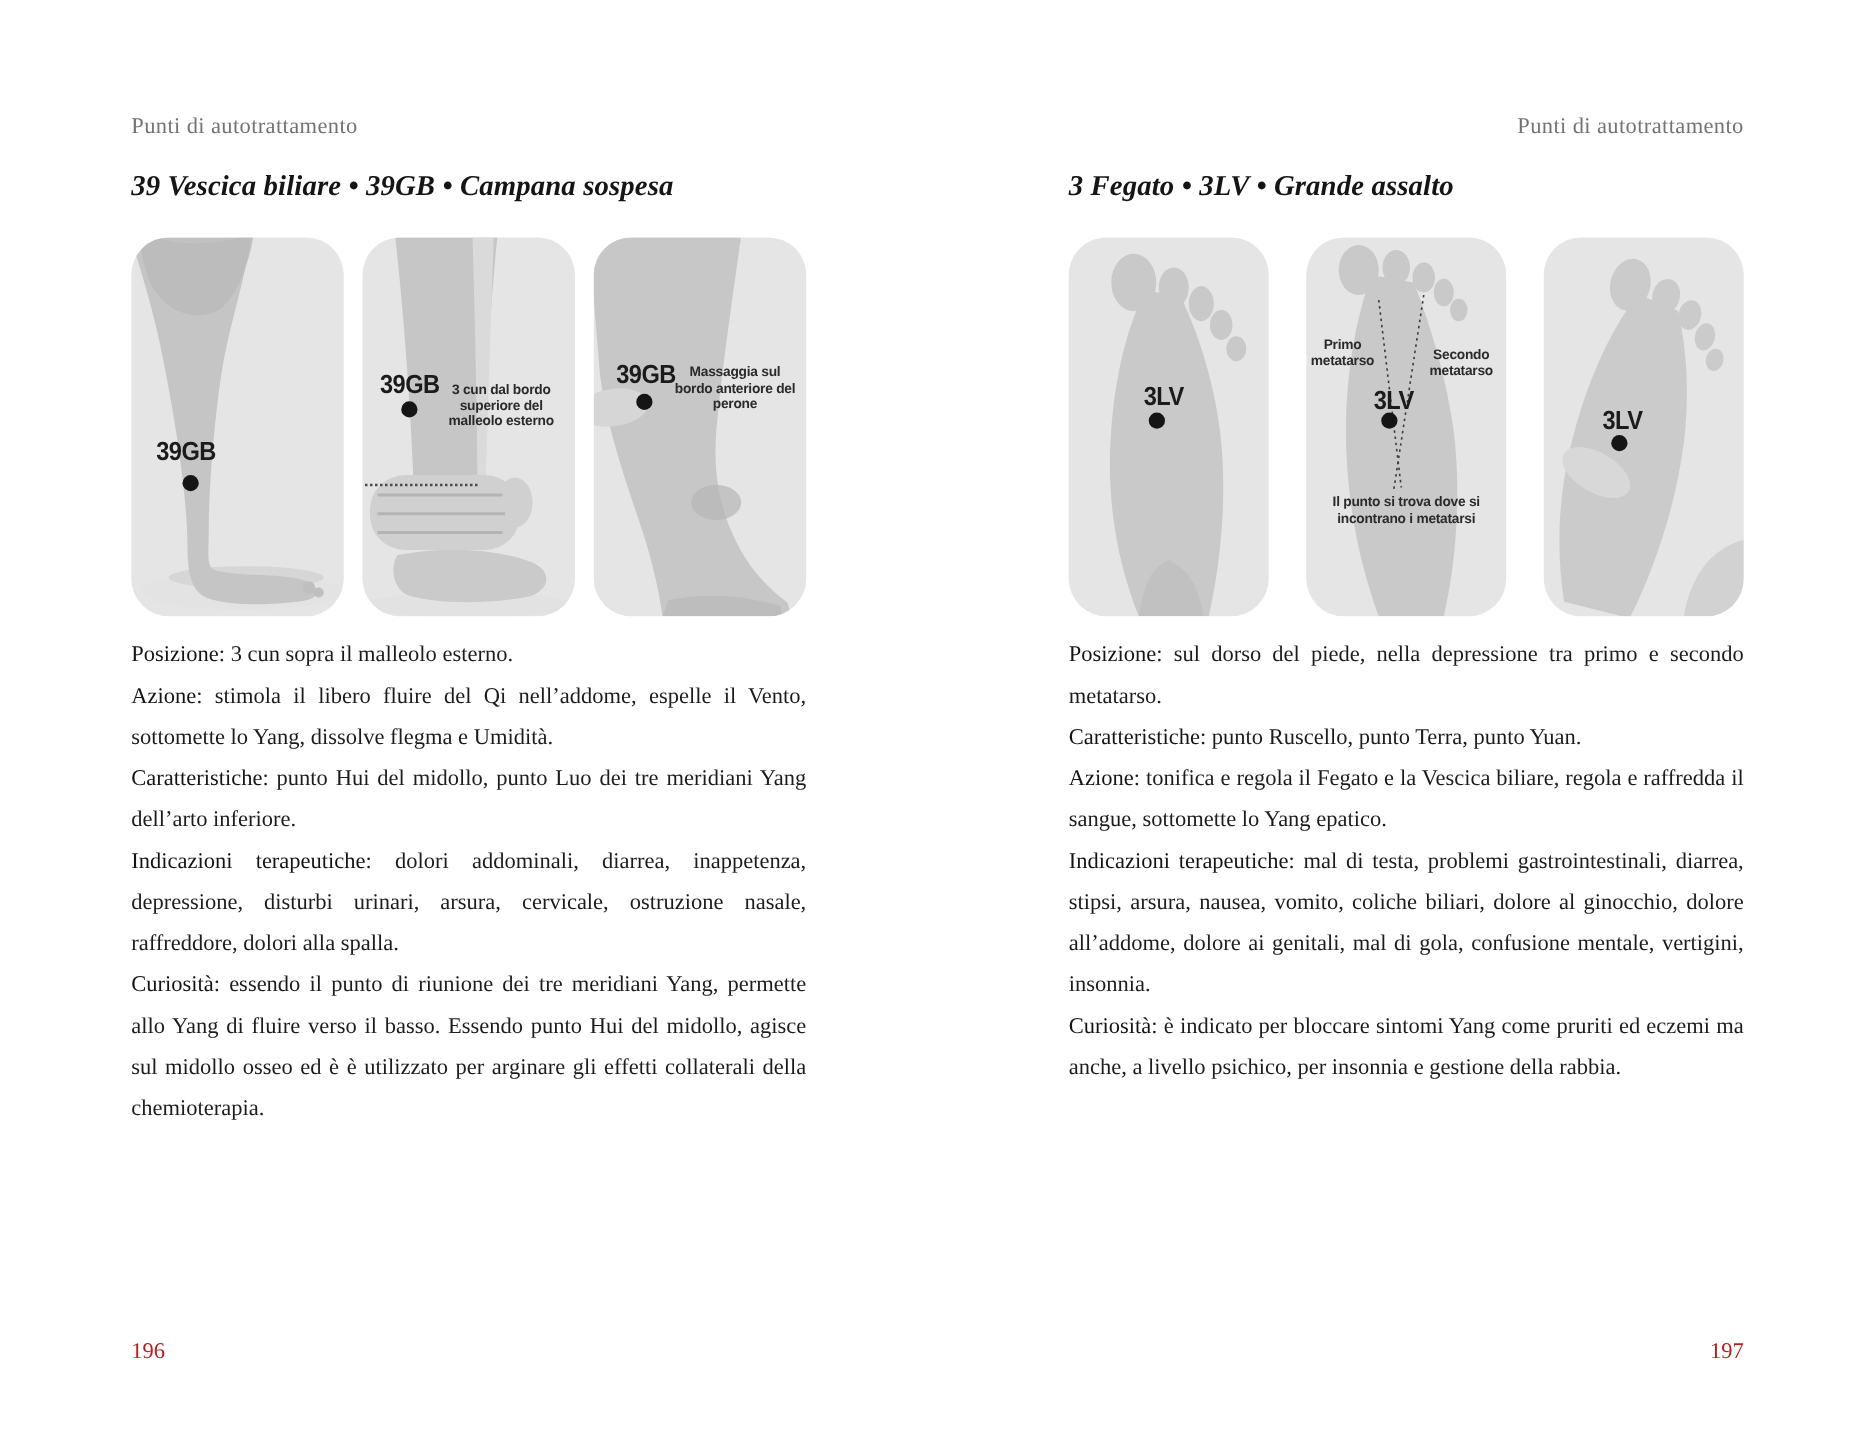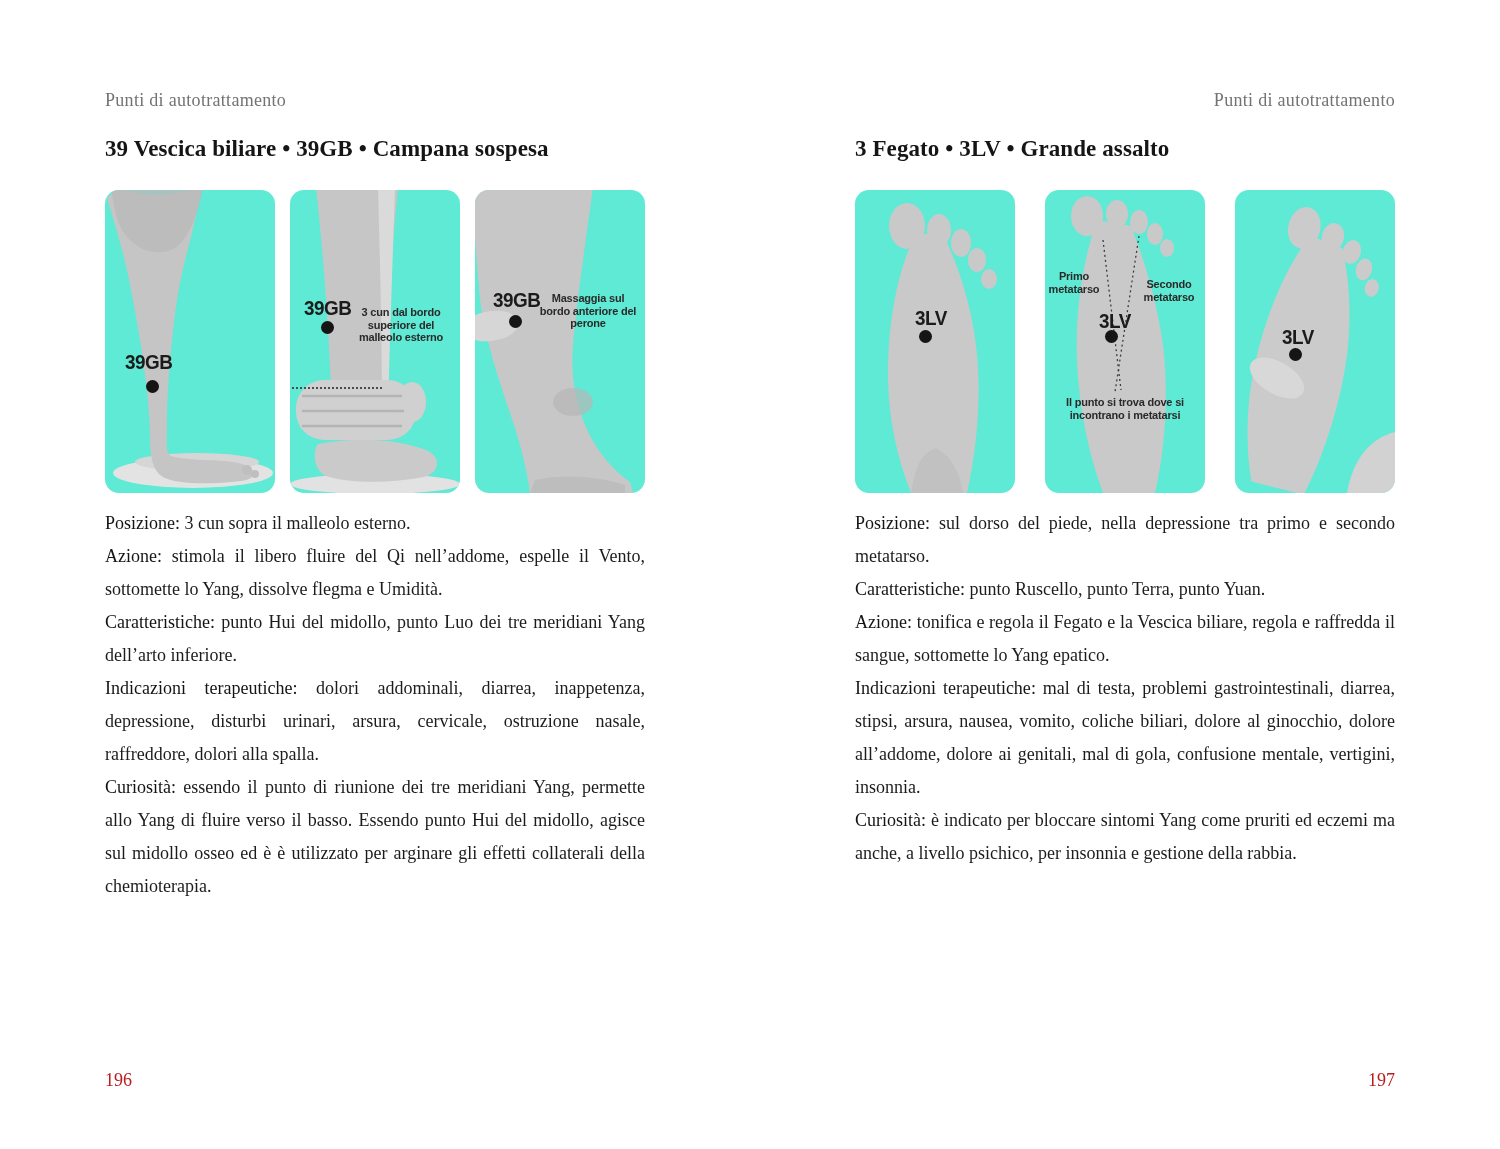--- a/index.html
+++ b/index.html
@@ -17,29 +17,29 @@
 
   .running-head{
     position:absolute;top:90px;
     font-size:18px;color:#737373;letter-spacing:.3px;
     width:100%;
   }
   .page.right .running-head{text-align:right;}
 
   .section-title{
     position:absolute;top:136px;margin:0;
-    font-size:23px;font-weight:700;
+    font-size:23px;font-weight:700;font-style:italic;
     color:#151515;letter-spacing:.1px;white-space:nowrap;
   }
 
   .photos{position:absolute;top:190px;left:0;width:540px;height:303px;
     display:flex;justify-content:space-between;}
   .photo{
-    position:relative;margin:0;height:303px;border-radius:14px;
-    background:#5eead4;overflow:hidden;flex:0 0 auto;
+    position:relative;margin:0;height:303px;border-radius:30px;
+    background:#e5e5e5;overflow:hidden;flex:0 0 auto;
   }
   .page.left .photo{width:170px;}
   .page.right .photo{width:160px;}
   .photo svg{position:absolute;left:0;top:0;display:block;}
 
   .pt-label{
     position:absolute;
     font-family:"Liberation Sans", sans-serif;
     font-weight:700;font-size:21px;color:#1b1b1b;
     letter-spacing:-0.5px;transform:scaleX(.9);transform-origin:left top;

